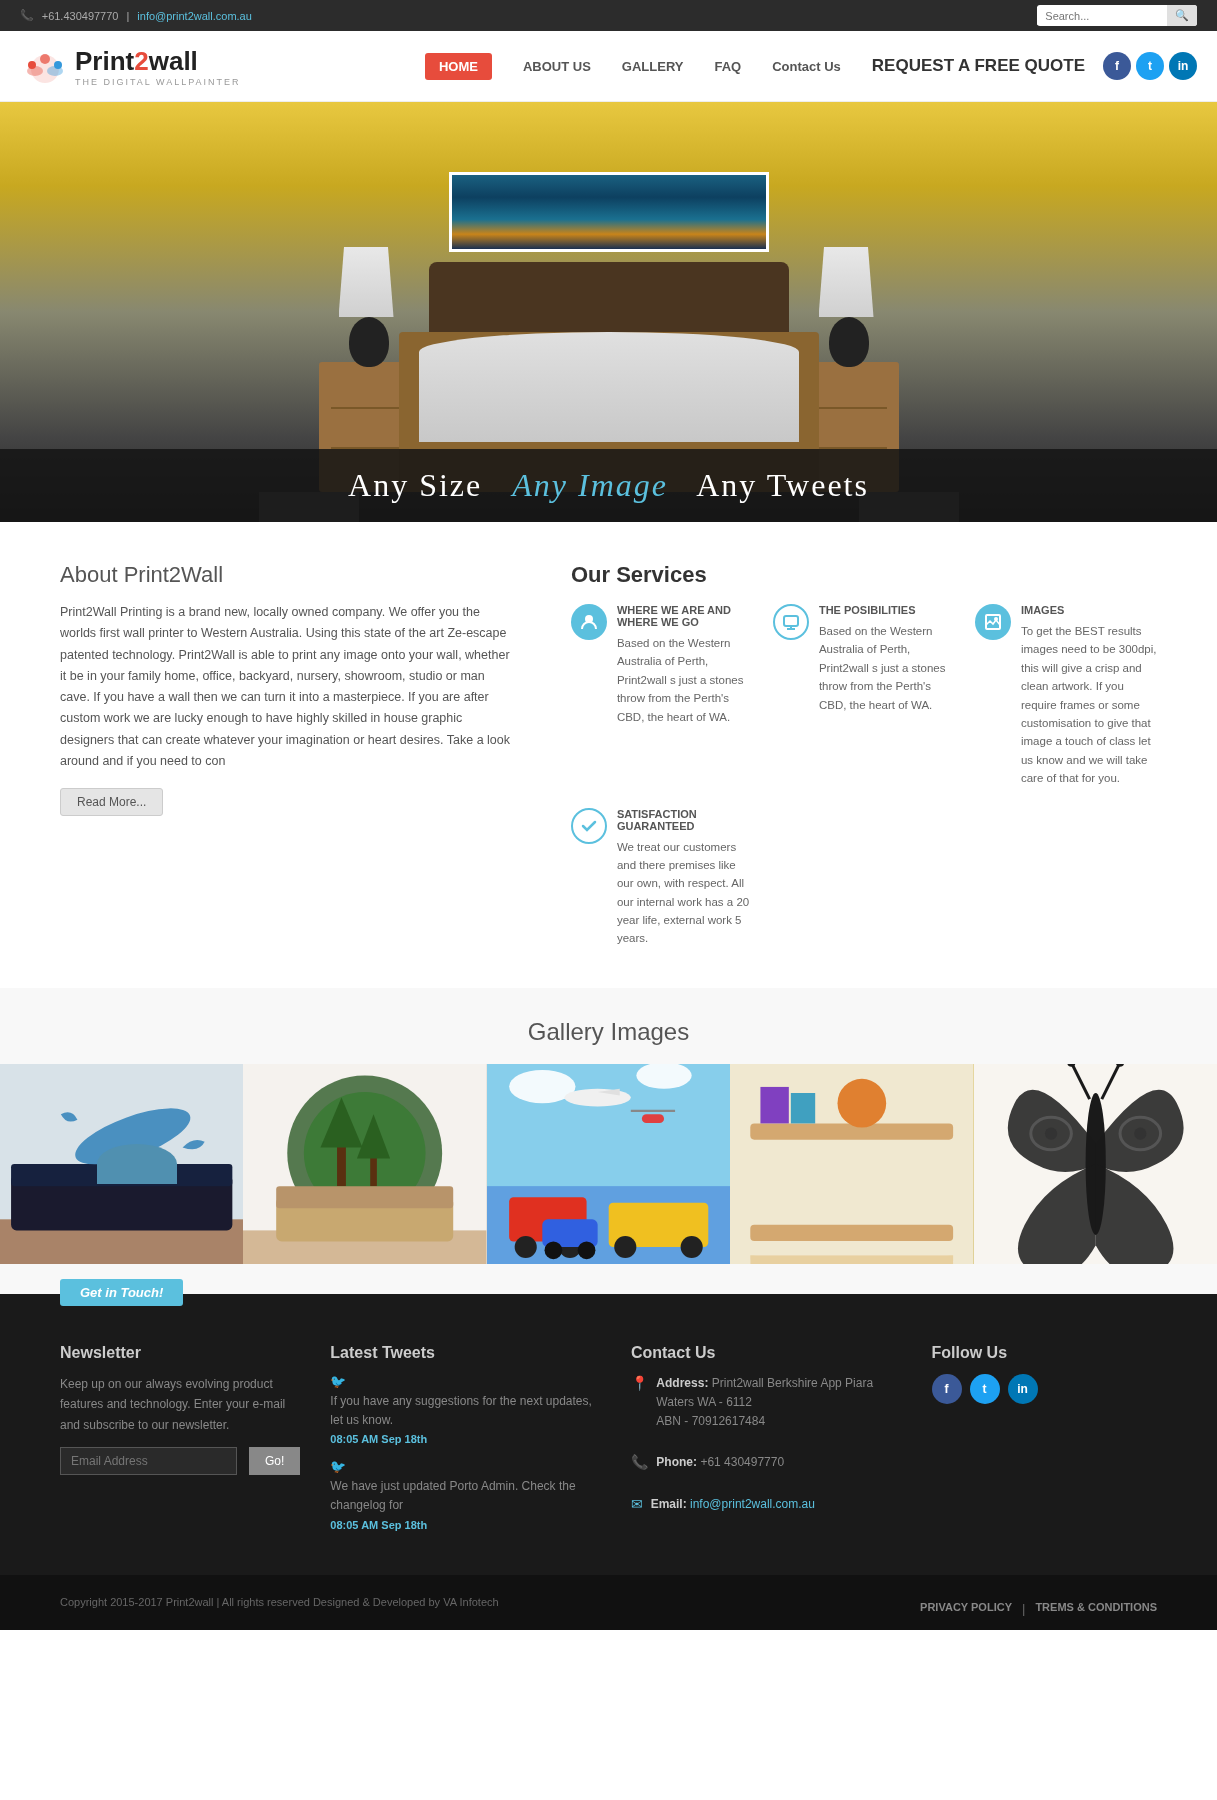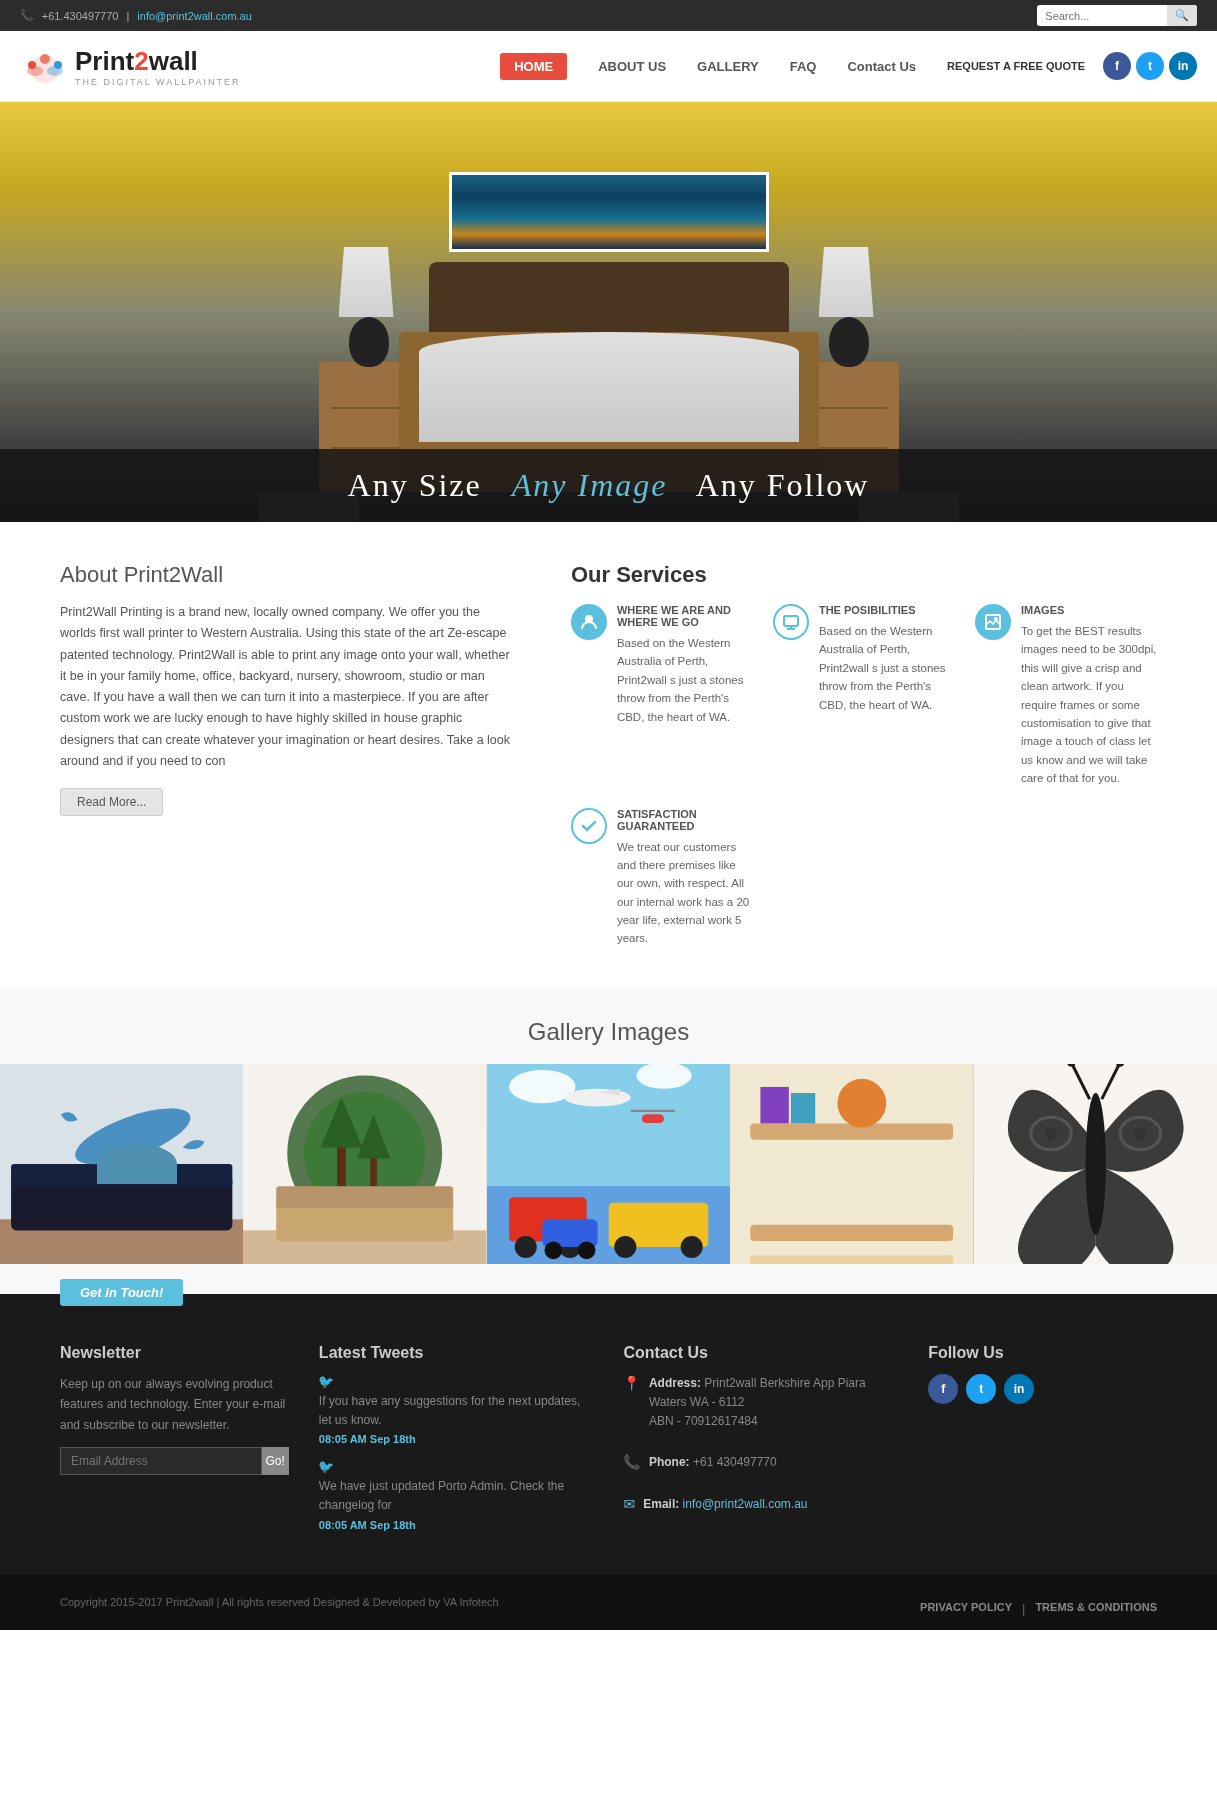--- a/index.html
+++ b/index.html
@@ -411,23 +411,24 @@
       border: 1px solid #555;
       background: #2a2a2a;
       color: #aaa;
       font-size: 12px;
       outline: none;
     }
     .newsletter-form button {
       background: #888;
       color: #fff;
       border: none;
-      padding: 6px 4px;
+      padding: 6px 16px;
       font-size: 12px;
       cursor: pointer;
+      margin-left: 12px;
     }
     .tweet-item { margin-bottom: 14px; }
     .tweet-item .tweet-icon { color: #1da1f2; font-size: 13px; }
     .tweet-item p { color: #888; font-size: 12px; line-height: 1.6; margin: 3px 0; }
     .tweet-time { color: #5bc0de; font-size: 11px; font-weight: bold; }
     .contact-item { display: flex; gap: 8px; margin-bottom: 10px; align-items: flex-start; }
     .contact-icon { color: #5bc0de; font-size: 14px; flex-shrink: 0; margin-top: 1px; }
     .contact-item p { color: #888; font-size: 12px; line-height: 1.6; }
     .contact-item a { color: #5bc0de; text-decoration: none; }
     .footer-social { display: flex; gap: 8px; margin-top: 8px; }
@@ -505,21 +506,21 @@
       <span style="font-size:26px;font-weight:900;color:#222;">Print</span><span style="font-size:26px;font-weight:900;color:#e74c3c;">2</span><span style="font-size:26px;font-weight:900;color:#222;">wall</span>
       <div style="font-size:9px;color:#999;letter-spacing:2px;text-align:right;">THE DIGITAL WALLPAINTER</div>
     </div>
   </div>
   <nav>
     <a class="nav-home" href="#">HOME</a>
     <a href="#">ABOUT US</a>
     <a href="#">GALLERY</a>
     <a href="#">FAQ</a>
     <a href="#">Contact Us</a>
-    <a class="nav-quote" href="#" style="font-size:11px;">REQUEST A FREE QUOTE</a>
+    <a class="nav-quote" href="#" style="font-size:17px;">REQUEST A FREE QUOTE</a>
     <div class="social-icons">
       <div class="social-icon fb">f</div>
       <div class="social-icon tw">t</div>
       <div class="social-icon li">in</div>
     </div>
   </nav>
 </div>
 
 <div class="hero">
   <div class="hero-bg"></div>
@@ -544,21 +545,21 @@
     <div class="headboard"></div>
     <div class="bed-frame"></div>
     <div class="bedding"></div>
     <div class="floor-left"></div>
     <div class="floor-right"></div>
   </div>
   <div class="hero-caption">
     <span class="hero-caption-text">
       <span>Any Size</span>&nbsp;&nbsp;
       <span class="highlight">Any Image</span>&nbsp;&nbsp;
-      <span>Any Follow</span>
+      <span>Any Tweets</span>
     </span>
   </div>
 </div>
 
 <div class="about-services">
   <div class="about-section">
     <h2>
       <span class="bold">About</span>
       <span>Print2Wall</span>
     </h2>

